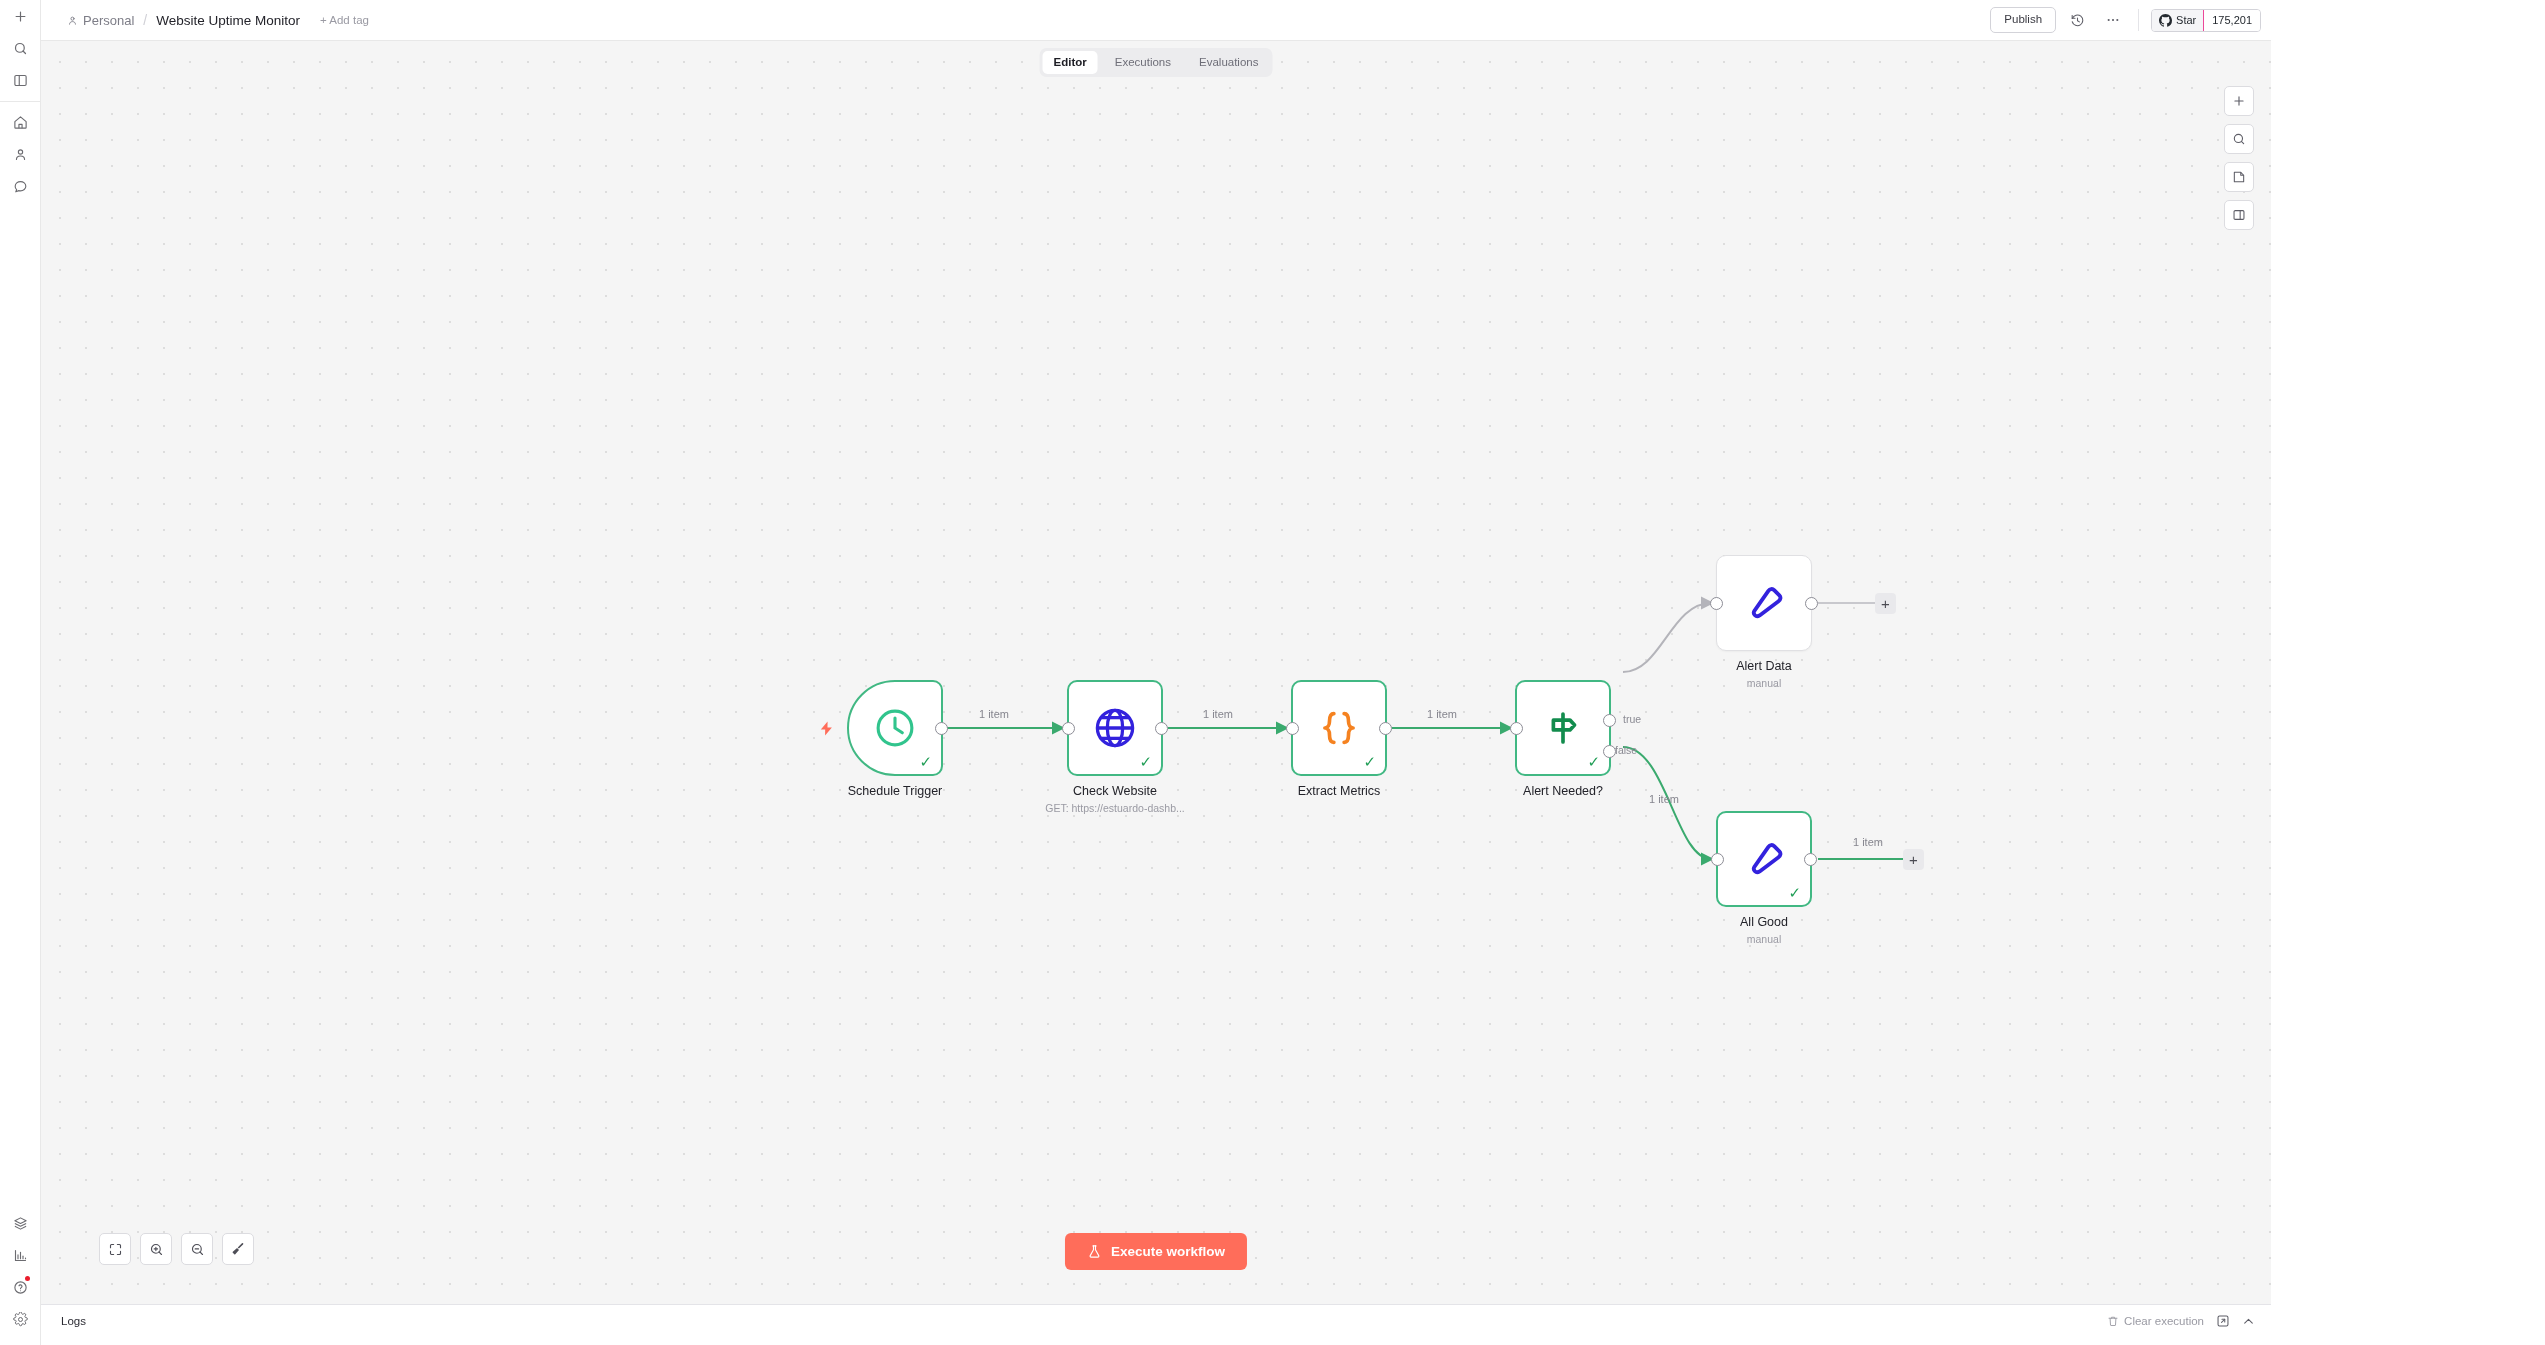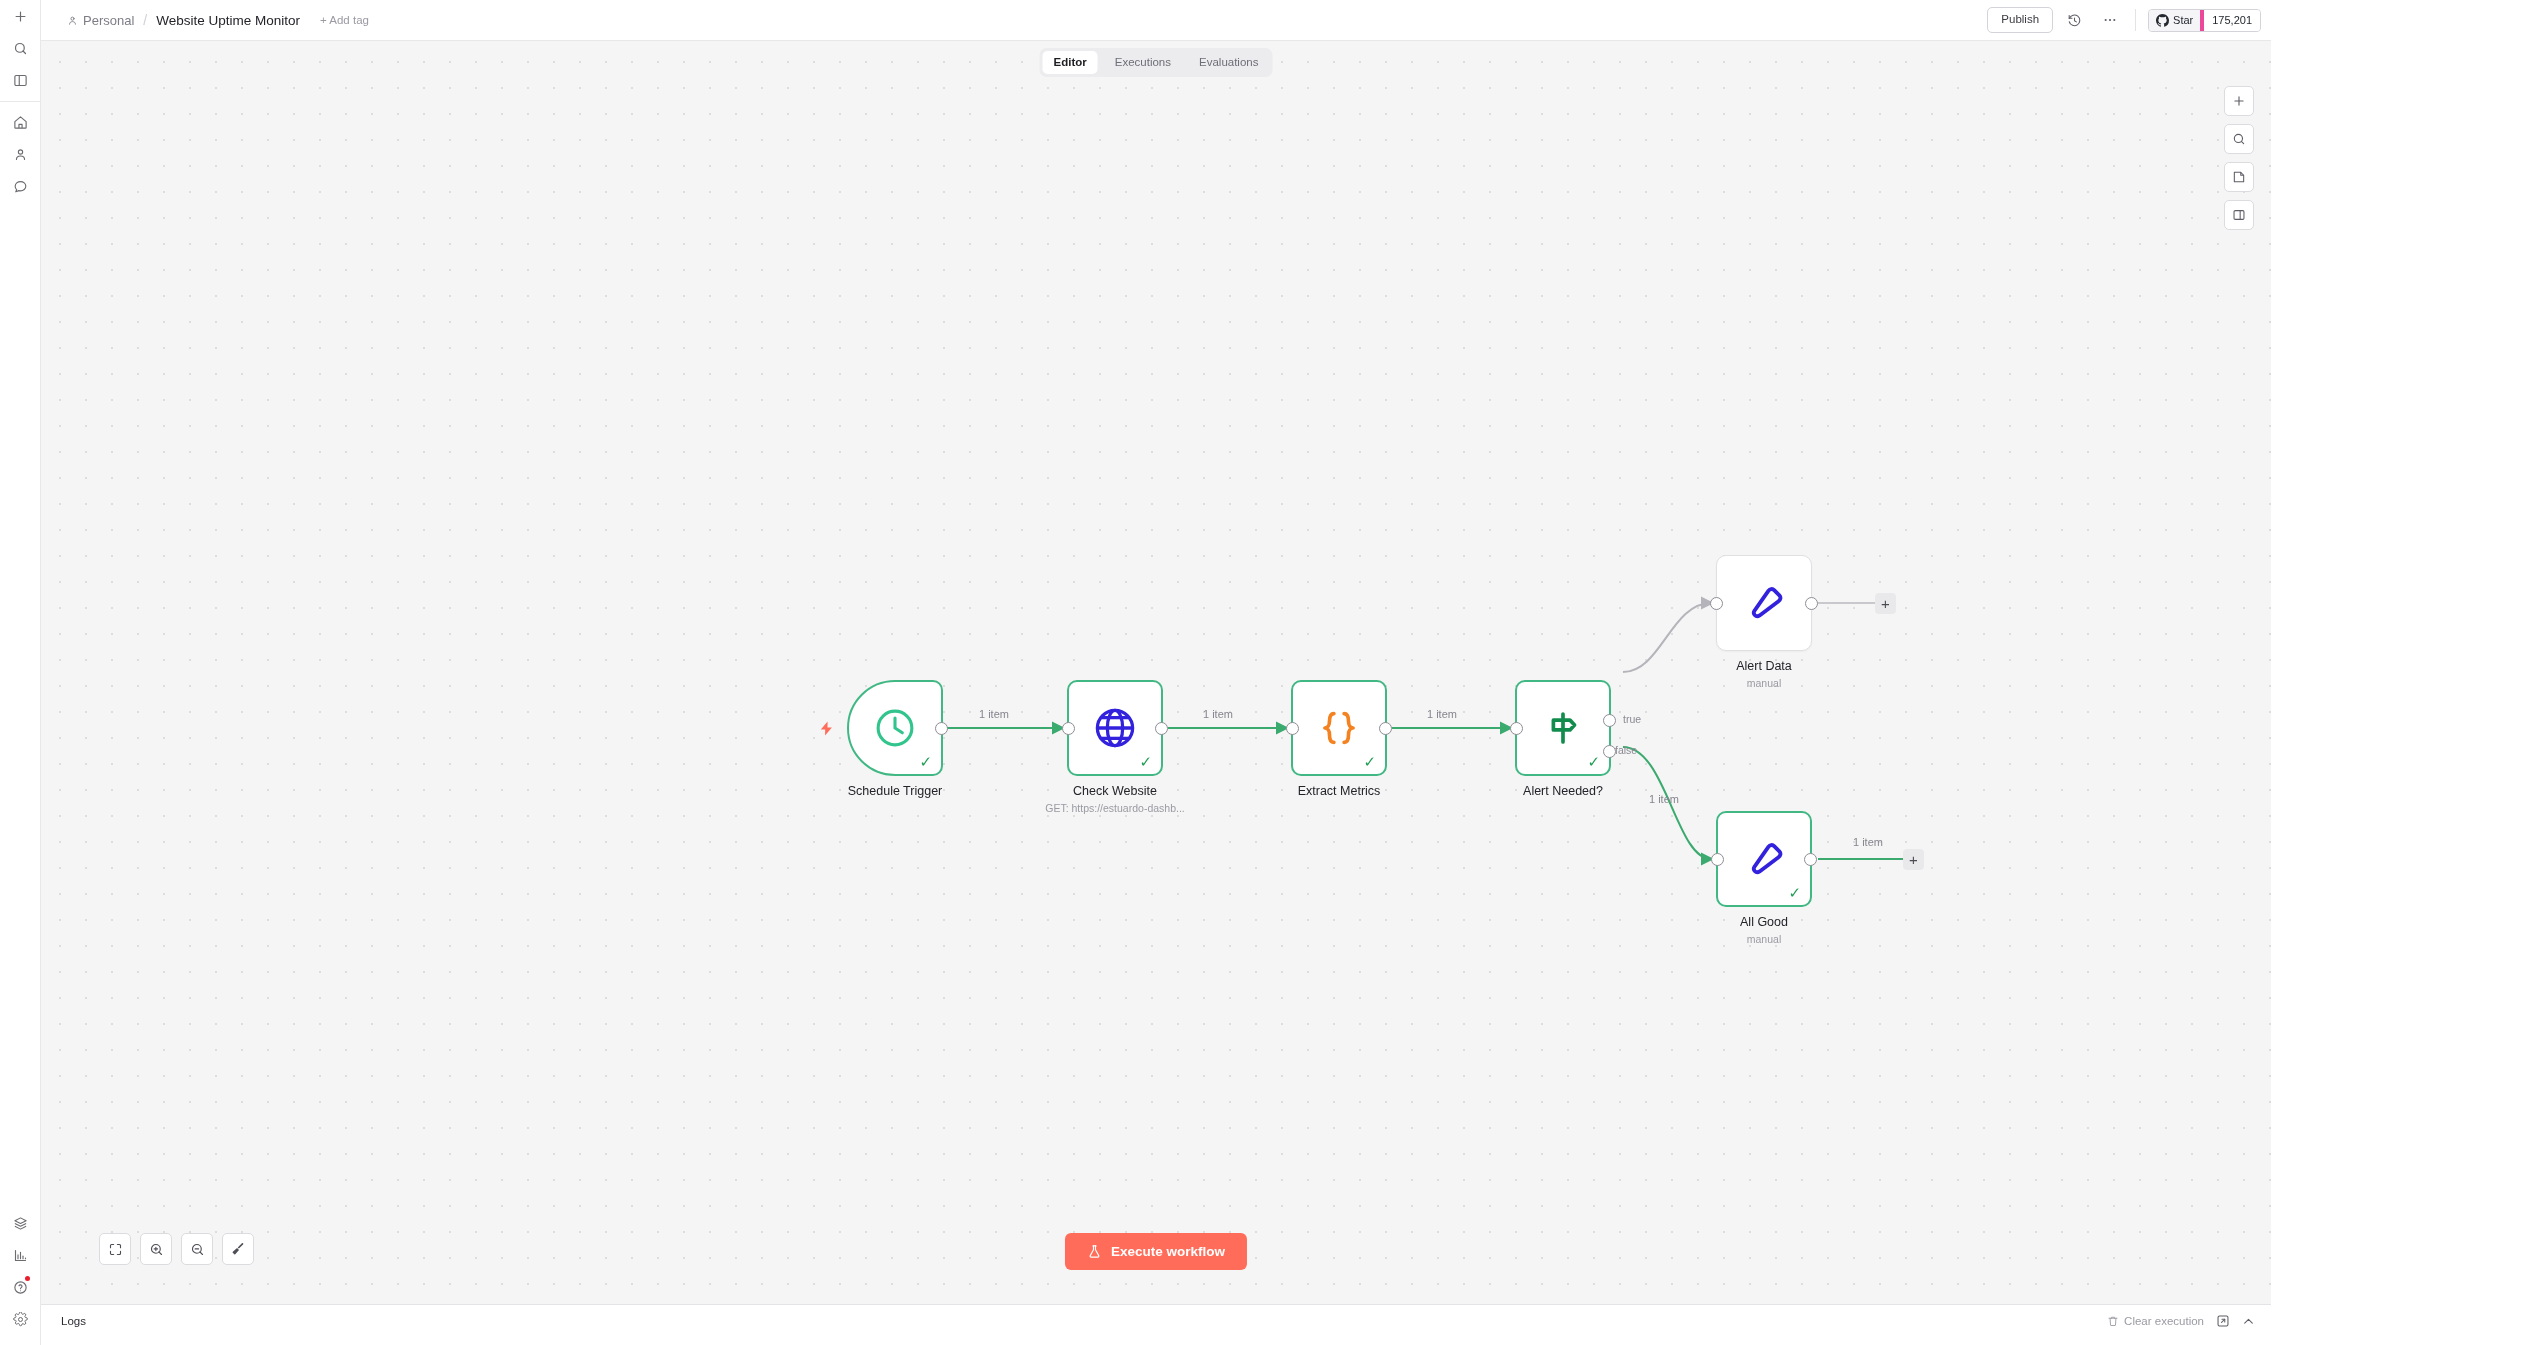--- a/index.html
+++ b/index.html
@@ -58,21 +58,21 @@
   .gh {
     display: flex; align-items: stretch; height: 23px;
     border: 1px solid #d3d3d9; border-radius: 4px; overflow: hidden; cursor: pointer;
   }
   .gh-star {
     display: flex; align-items: center; gap: 4px;
     padding: 0 7px; background: #f5f5f7; font-size: 11px; color: #24292f;
   }
   .gh-count {
     display: flex; align-items: center; padding: 0 8px;
-    background: #fff; border-left: 4px solid #ec4899; font-size: 11px; color: #24292f;
+    background: #fff; border-left: 1px solid #ec4899; font-size: 11px; color: #24292f;
   }
 
   
   .tabs {
     position: absolute; top: 48px; left: 50%; transform: translateX(-50%);
     background: #ececee; border-radius: 7px; padding: 3px;
     display: flex; gap: 6px; z-index: 25;
   }
   .tab {
     font-size: 11.5px; color: #6e6e78; padding: 4px 11px;

